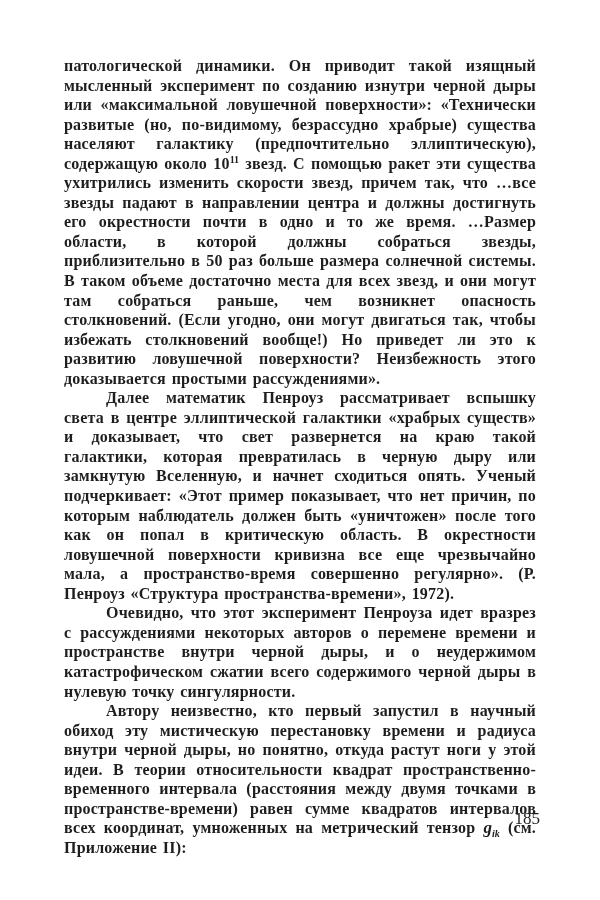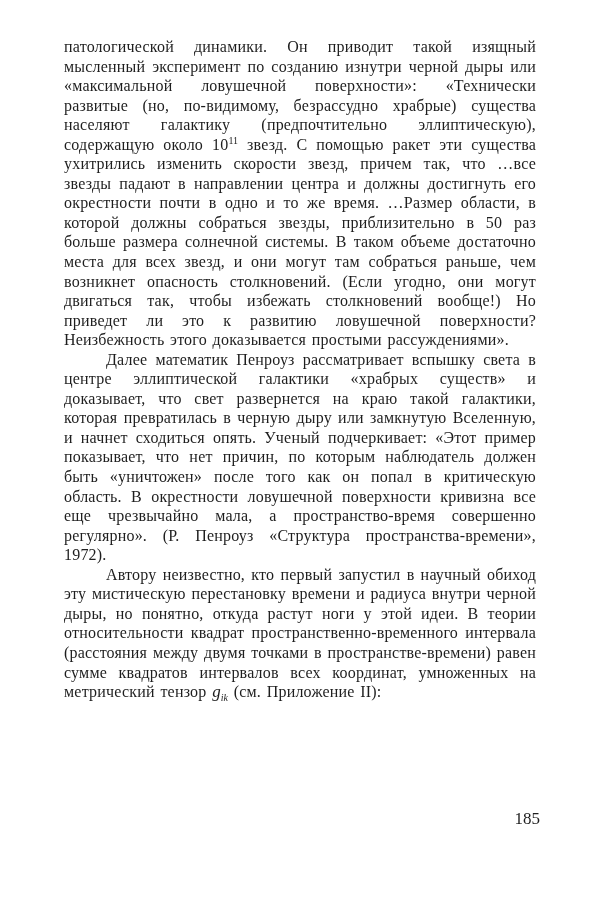--- a/index.html
+++ b/index.html
@@ -12,22 +12,23 @@
     width: 600px;
     height: 900px;
     background: #ffffff;
     overflow: hidden;
     font-family: "Liberation Serif", serif;
     color: #1e1e1e;
   }
   .text-body {
     position: absolute;
     left: 64px;
-    top: 37px;
+    top: 56px;
     width: 472px;
+    font-weight: bold;
   }
   .para {
     margin: 0;
     text-align: justify;
     font-size: 16px;
     line-height: 19.55px;
     letter-spacing: 0.2px;
     word-spacing: 1.5px;
     color: #1e1e1e;
   }
@@ -63,16 +64,17 @@
     color: #1e1e1e;
   }
 </style>
 </head>
 <body>
 
 <div class="page">
   <div class="text-body">
       <p class="para">патологической динамики. Он приводит такой изящный мысленный эксперимент по созданию изнутри черной дыры или «максимальной ловушечной поверхности»: «Технически развитые (но, по-видимому, безрассудно храбрые) существа населяют галактику (предпочтительно эллиптическую), содержащую около 10<sup>11</sup> звезд. С помощью ракет эти существа ухитрились изменить скорости звезд, причем так, что …все звезды падают в направлении центра и должны достигнуть его окрестности почти в одно и то же время. …Размер области, в которой должны собраться звезды, приблизительно в 50 раз больше размера солнечной системы. В таком объеме достаточно места для всех звезд, и они могут там собраться раньше, чем возникнет опасность столкновений. (Если угодно, они могут двигаться так, чтобы избежать столкновений вообще!) Но приведет ли это к развитию ловушечной поверхности? Неизбежность этого доказывается простыми рассуждениями».</p>
       <p class="para indent">Далее математик Пенроуз рассматривает вспышку света в центре эллиптической галактики «храбрых существ» и доказывает, что свет развернется на краю такой галактики, которая превратилась в черную дыру или замкнутую Вселенную, и начнет сходиться опять. Ученый подчеркивает: «Этот пример показывает, что нет причин, по которым наблюдатель должен быть «уничтожен» после того как он попал в критическую область. В окрестности ловушечной поверхности кривизна все еще чрезвычайно мала, а пространство-время совершенно регулярно». (Р. Пенроуз «Структура пространства-времени», 1972).</p>
+      <p class="para indent">Очевидно, что этот эксперимент Пенроуза идет вразрез с рассуждениями некоторых авторов о перемене времени и пространстве внутри черной дыры, и о неудержимом катастрофическом сжатии всего содержимого черной дыры в нулевую точку сингулярности.</p>
       <p class="para indent">Автору неизвестно, кто первый запустил в научный обиход эту мистическую перестановку времени и радиуса внутри черной дыры, но понятно, откуда растут ноги у этой идеи. В теории относительности квадрат пространственно-временного интервала (расстояния между двумя точками в пространстве-времени) равен сумме квадратов интервалов всех координат, умноженных на метрический тензор <span class="math-var">g</span><sub class="math-sub">ik</sub> (см. Приложение II):</p>
     </div>
   <div class="page-number">185</div>
 </div>
 
 </body></html>

